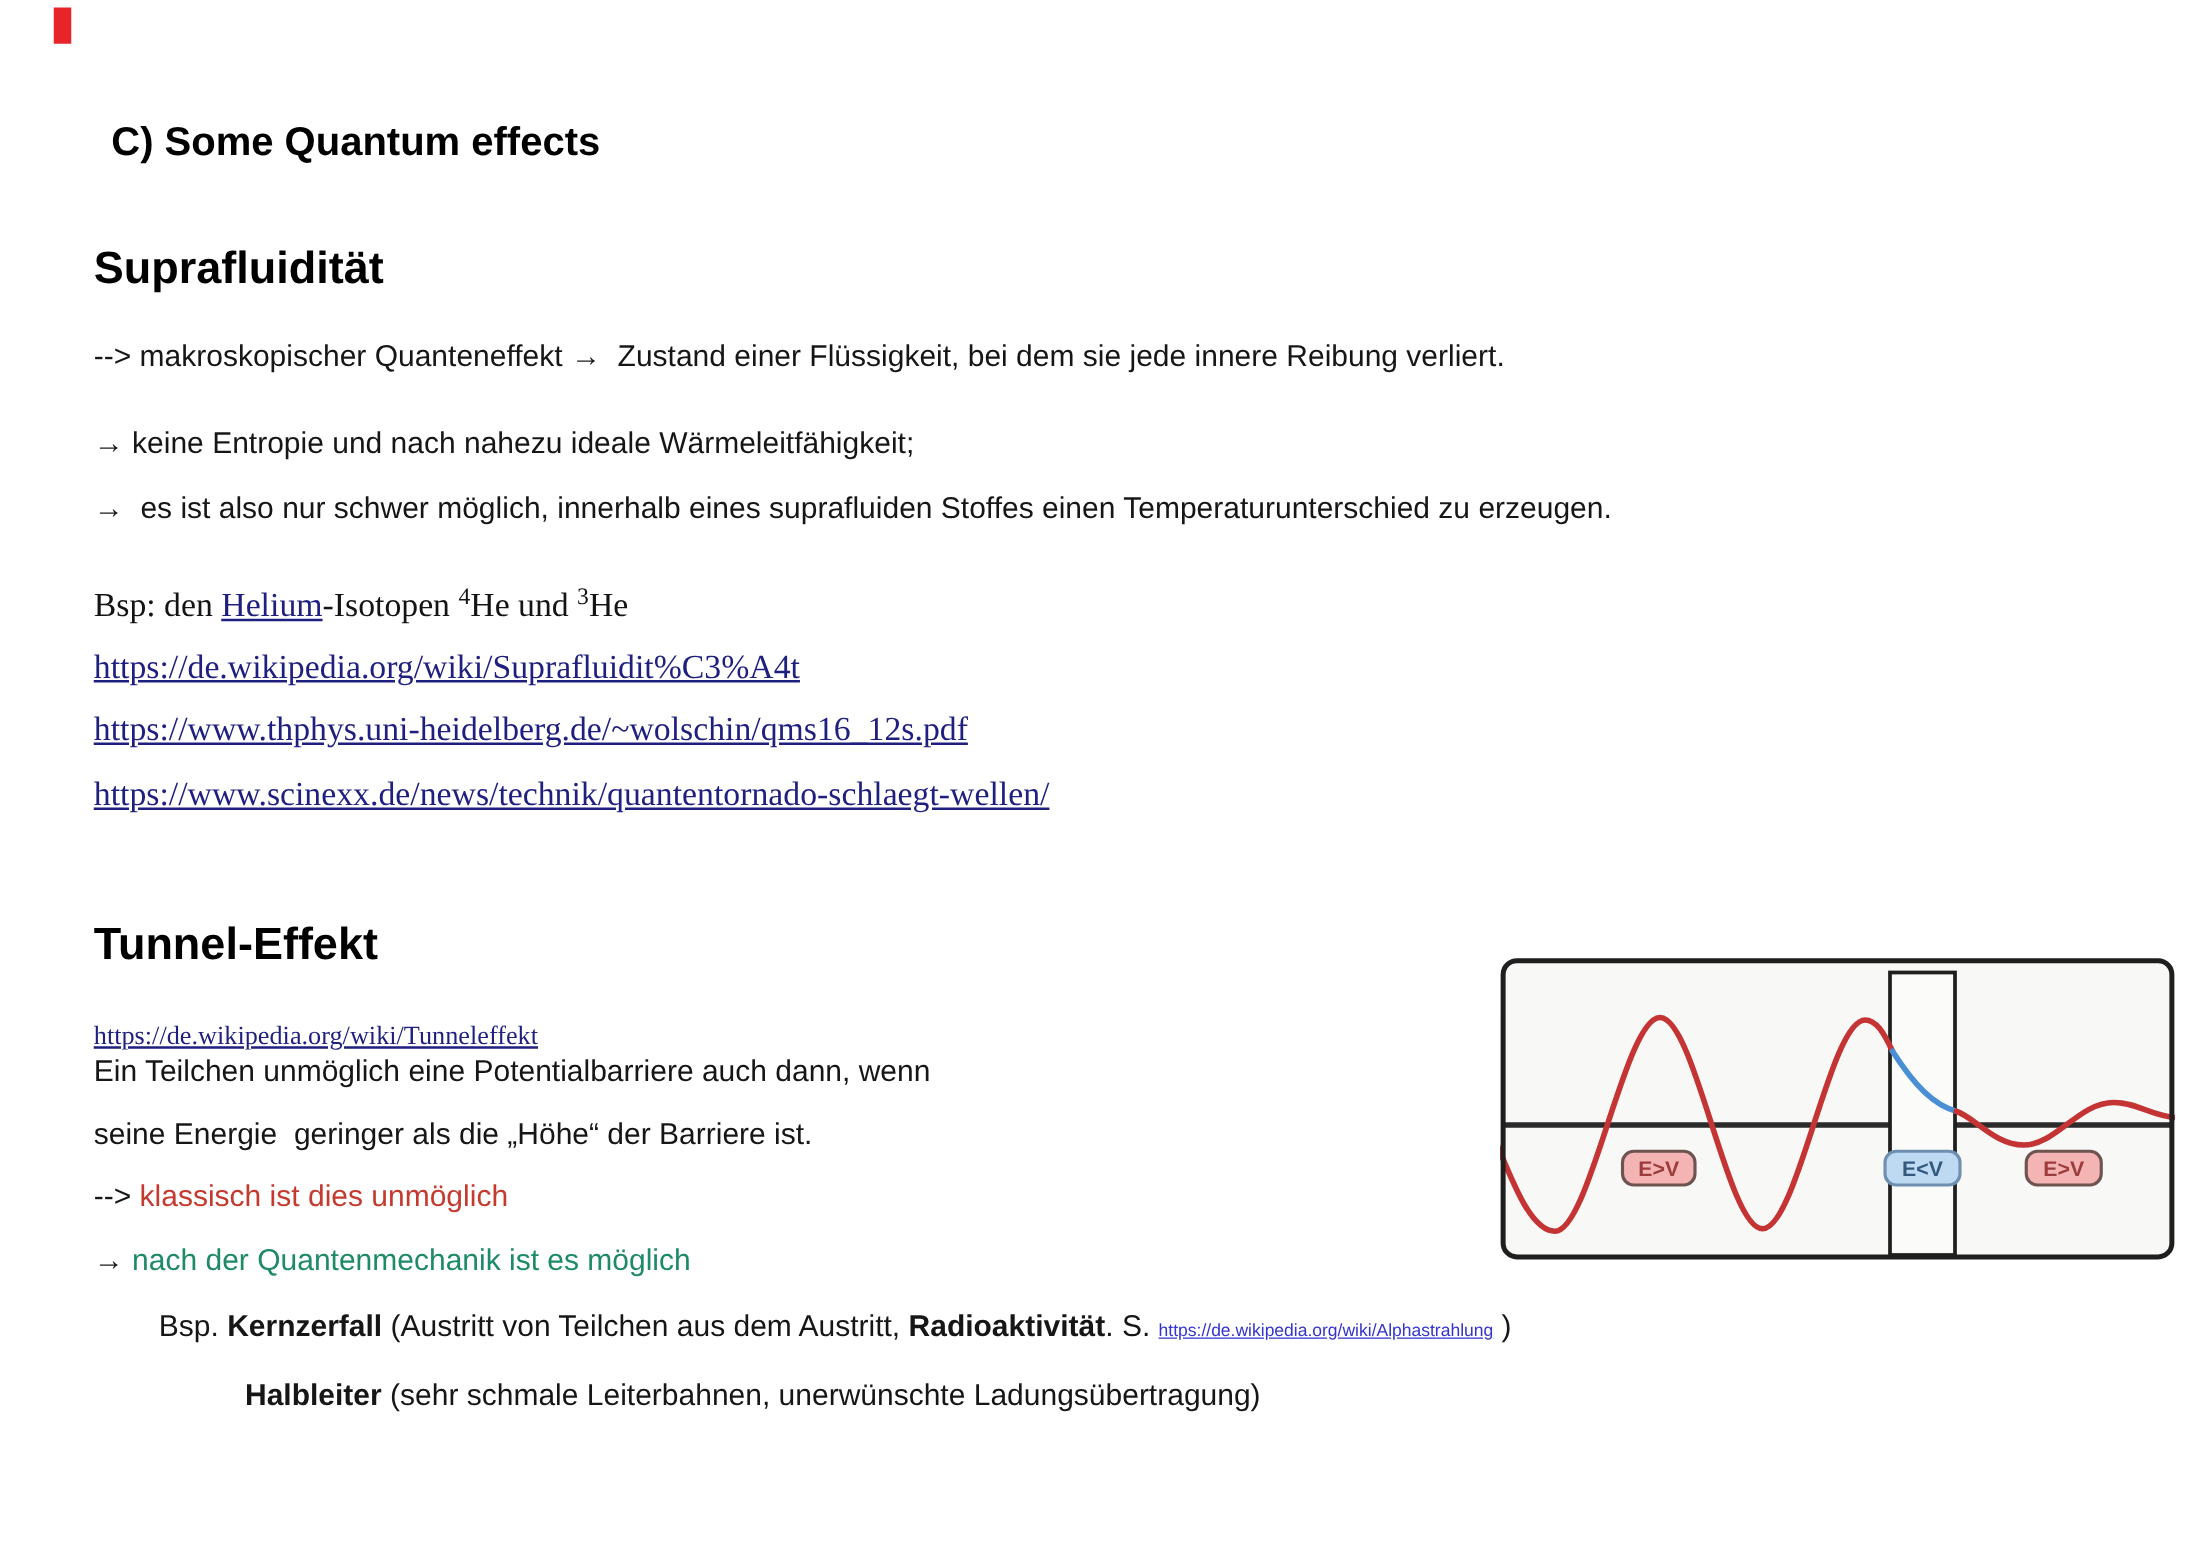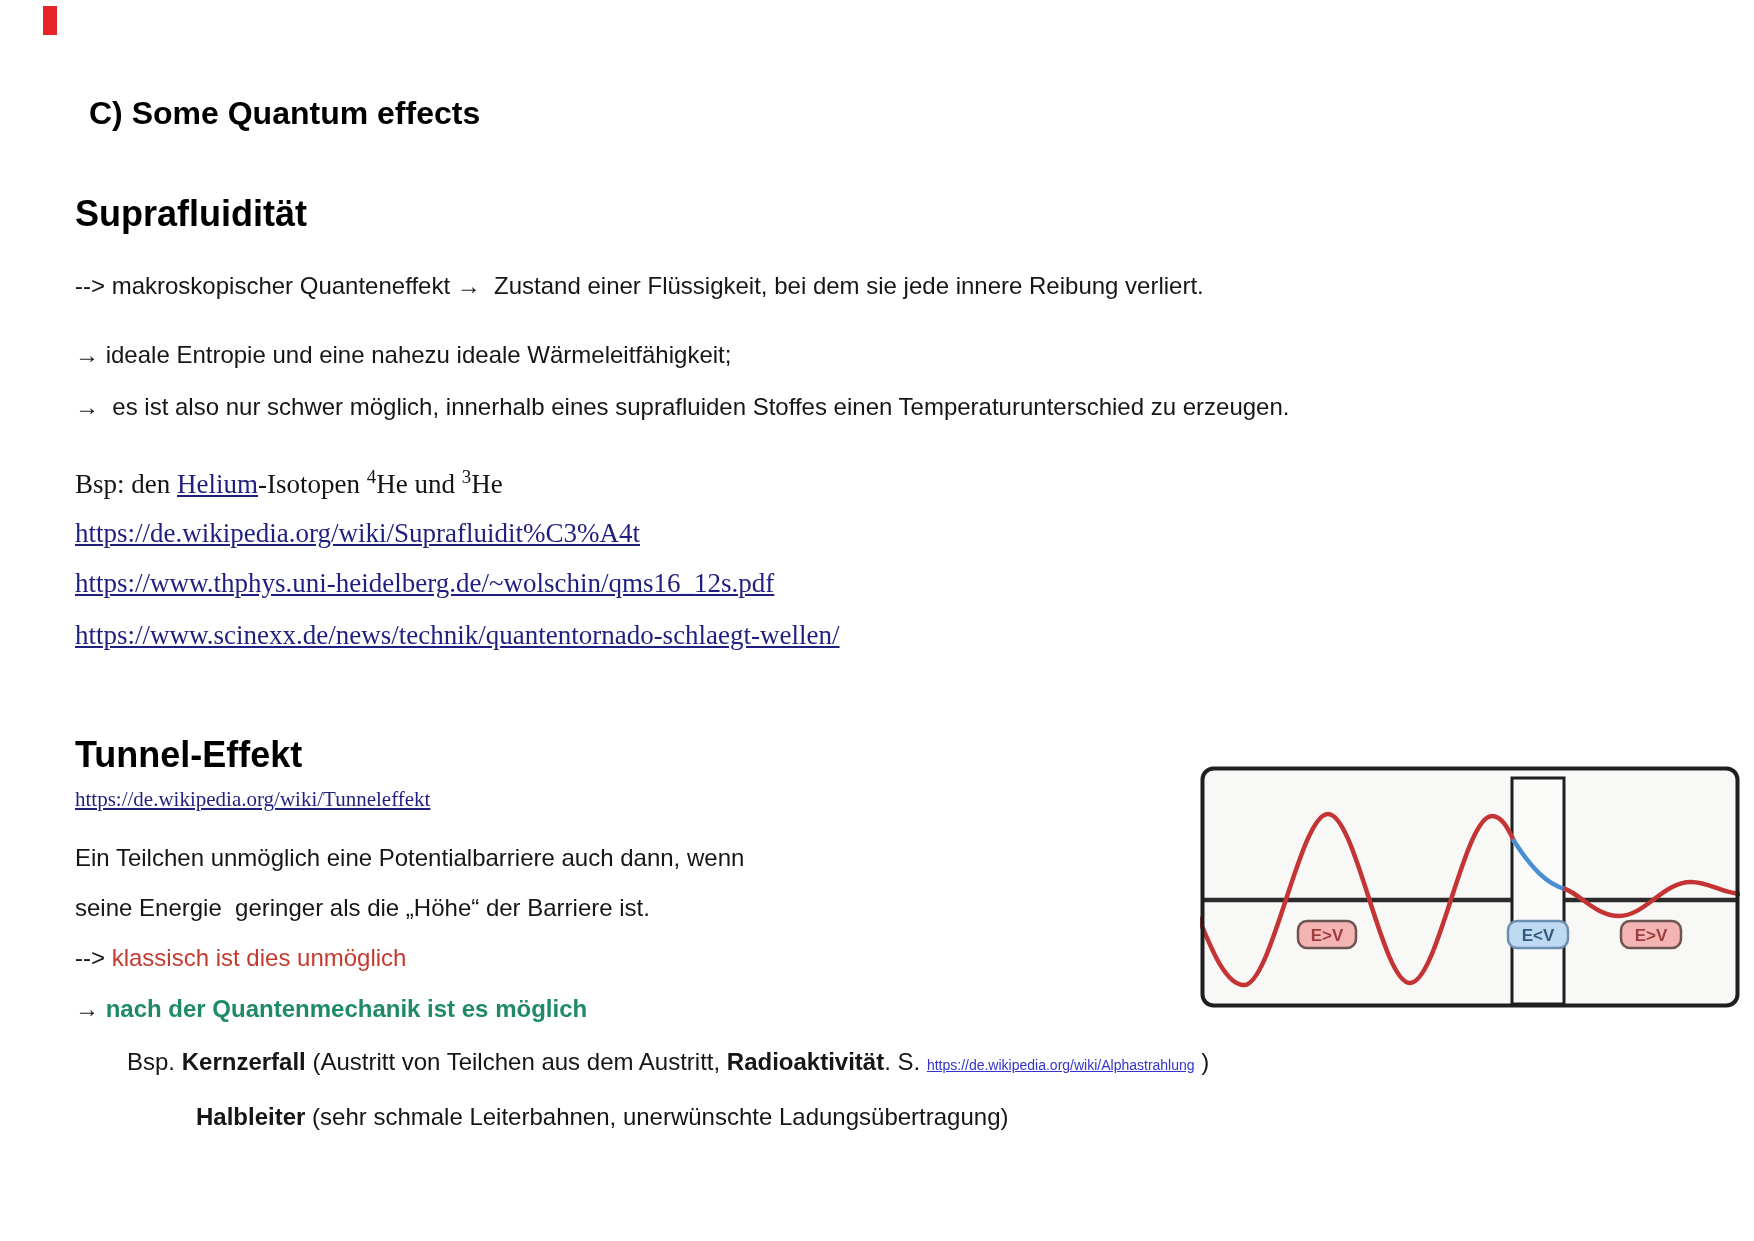--- a/index.html
+++ b/index.html
@@ -14,21 +14,21 @@
   .body24{font-size:24px}
   .seriftext{font-family:"Liberation Serif","DejaVu Serif",serif;font-size:27px;color:#141414}
   a.slink{
     font-family:"Liberation Serif","DejaVu Serif",serif;
     color:var(--link-serif,#1f1f80);text-decoration:underline;cursor:pointer;
   }
   .biglink{font-size:27px}
   .smalllink{font-size:21px}
   a.alink{font-size:14px;color:var(--link-sans,#3433cc);text-decoration:underline;cursor:pointer}
   .redtxt{color:var(--red-text,#c43a2e)}
-  .greentxt{color:var(--green-text,#1e8a68);font-weight:bold}
+  .greentxt{color:var(--green-text,#1e8a68);font-weight:normal}
   sup{font-size:70%;line-height:0}
   .red-bar{position:absolute;left:43px;top:6px;width:14px;height:29px;background:var(--accent-red-bar,#e8242b)}
   .diagram{position:absolute;left:1200px;top:766px;width:540px;height:246px}
   .diagram svg{display:block}
   .diagram text{font-family:"Liberation Sans","DejaVu Sans",sans-serif;font-weight:bold;font-size:17px;text-anchor:middle}
   .dg-bg{fill:var(--diagram-bg,#f8f8f6);stroke:none}
   .dg-frame{fill:none;stroke:var(--frame,#1f1f1f);stroke-width:4}
   .dg-axis{stroke:var(--axis,#2b2b2b);stroke-width:4.5}
   .dg-barrier{fill:var(--barrier-fill,#fbfbf9);stroke:var(--frame,#1f1f1f);stroke-width:3}
   .wave-red{fill:none;stroke:var(--wave-red,#c53434);stroke-width:4.5;stroke-linecap:round}
@@ -41,32 +41,32 @@
 </head>
 <body>
 
 <div class="red-bar"></div>
 
 <h1 class="abs title" style="left:75px;top:80px;margin:14px">C) Some Quantum effects</h1>
 
 <h2 class="abs h2" style="left:75px;top:192px;margin:0">Suprafluidität</h2>
 
 <div class="abs body24" style="left:75px;top:272px">--&gt; makroskopischer Quanteneffekt →  Zustand einer Flüssigkeit, bei dem sie jede innere Reibung verliert.</div>
-<div class="abs body24" style="left:75px;top:341px">→ ideale Entropie und eine nahezu ideale Wärmeleitfähigkeit;</div>
+<div class="abs body24" style="left:75px;top:341px">→ keine Entropie und nach nahezu ideale Wärmeleitfähigkeit;</div>
 <div class="abs body24" style="left:75px;top:393px">→  es ist also nur schwer möglich, innerhalb eines suprafluiden Stoffes einen Temperaturunterschied zu erzeugen.</div>
 
 <div class="abs seriftext" style="left:75px;top:468px"><span>Bsp: den </span><a class="slink" style="font-size:27px">Helium</a><span>-Isotopen </span><sup>4</sup><span>He und </span><sup>3</sup><span>He</span></div>
 
 <a class="abs slink biglink" style="left:75px;top:517px">https://de.wikipedia.org/wiki/Suprafluidit%C3%A4t</a>
 <a class="abs slink biglink" style="left:75px;top:567px">https://www.thphys.uni-heidelberg.de/~wolschin/qms16_12s.pdf</a>
 <a class="abs slink biglink" style="left:75px;top:619px">https://www.scinexx.de/news/technik/quantentornado-schlaegt-wellen/</a>
 
 <h2 class="abs h2" style="left:75px;top:733px;margin:0">Tunnel-Effekt</h2>
 
-<a class="abs slink smalllink" style="left:75px;top:787px">https://de.wikipedia.org/wiki/Tunneleffekt</a>
+<a class="abs slink smalllink" style="left:75px;top:816px">https://de.wikipedia.org/wiki/Tunneleffekt</a>
 
 <div class="abs body24" style="left:75px;top:844px">Ein Teilchen unmöglich eine Potentialbarriere auch dann, wenn</div>
 <div class="abs body24" style="left:75px;top:894px">seine Energie  geringer als die „Höhe“ der Barriere ist.</div>
 
 <div class="abs body24" style="left:75px;top:944px"><span>--&gt; </span><span class="redtxt">klassisch ist dies unmöglich</span></div>
 
 <div class="abs body24" style="left:75px;top:995px"><span>→ </span><span class="greentxt">nach der Quantenmechanik ist es möglich</span></div>
 
 <div class="abs body24" style="left:127px;top:1048px"><span>Bsp. </span><b>Kernzerfall</b><span> (Austritt von Teilchen aus dem Austritt, </span><b>Radioaktivität</b><span>. S. </span><a class="alink">https://de.wikipedia.org/wiki/Alphastrahlung</a><span> )</span></div>
 

